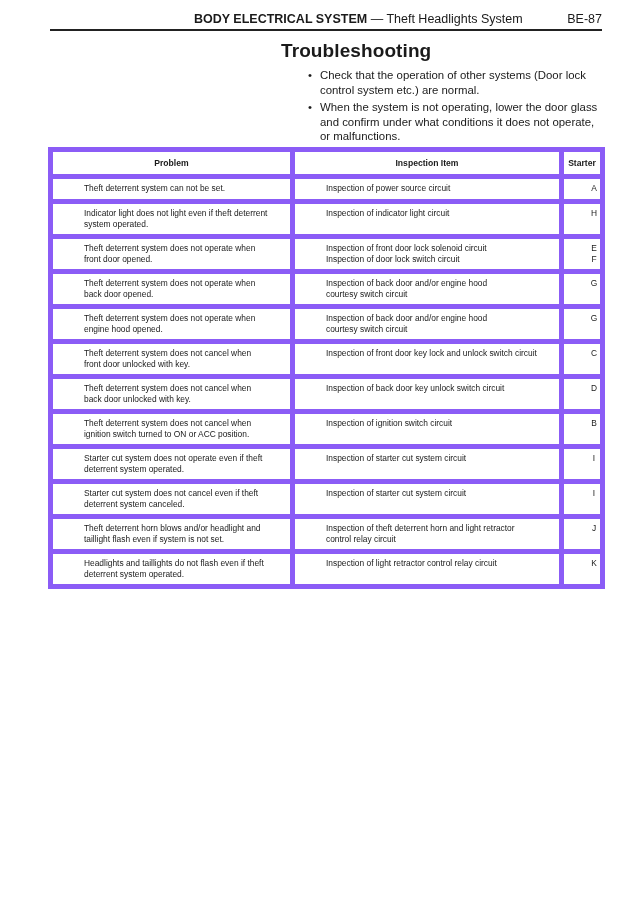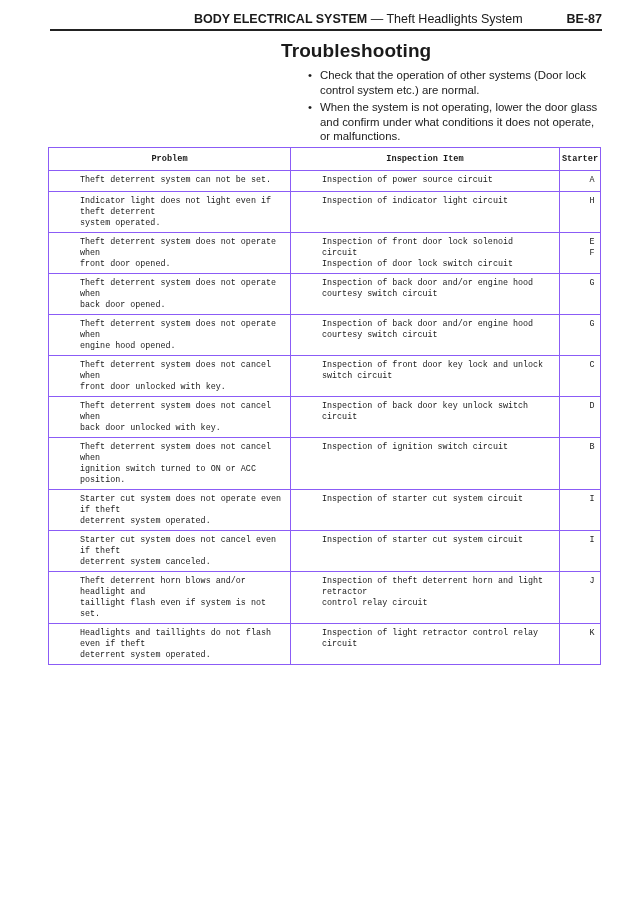--- a/index.html
+++ b/index.html
@@ -9,41 +9,41 @@
     color: #1a1a1a;
   }
   .header {
     position: absolute; left: 50px; top: 8px; width: 552px; height: 20px;
   }
   .header .title {
     position: absolute; left: 144px; top: 4px; font-size: 12.5px; white-space: nowrap;
   }
   .header .title b { font-weight: bold; }
   .header .page-no {
-    position: absolute; right: 0; top: 4px; font-size: 12.5px; font-weight: bold; text-align: center;
+    position: absolute; right: 0; top: 4px; font-size: 12.5px; font-weight: normal; text-align: center;
   }
   .header-rule {
     position: absolute; left: 50px; top: 29px; width: 552px; height: 2px; background: #222;
   }
   .section-title {
     position: absolute; left: 281px; top: 40px; font-size: 19px; font-weight: bold; letter-spacing: 0.1px;
   }
   .bullets {
     position: absolute; left: 306px; top: 68px; width: 298px; margin: 0; padding: 0; list-style: none;
     font-size: 11.4px; line-height: 14.6px;
   }
   .bullets li { position: relative; padding-left: 14px; margin-bottom: 3px; }
   .bullets li .dot { position: absolute; left: 2px; top: 0; }
   table.ts {
     position: absolute; left: 48px; top: 147px; width: 552px;
     border-collapse: collapse; table-layout: fixed;
     font-size: 8.4px; line-height: 11px;
   }
   table.ts th, table.ts td {
-    border: 1px solid #8b5cf6; vertical-align: top; padding: 0; font-family: Liberation Mono, monospace;
+    border: 5px solid #8b5cf6; vertical-align: top; padding: 0;
   }
   table.ts th {
     height: 22px; font-weight: bold; font-size: 8.6px; vertical-align: middle; text-align: center;
   }
   table.ts td { height: 30px; }
   table.ts tr.first td { height: 20px; }
   td .cell { padding: 4px 6px 3px 7px; margin-left: 24px; }
   td.sec { text-align: center; }
   td.sec .cell { padding: 4px 0 3px 0; }
   .line { display: block; }

